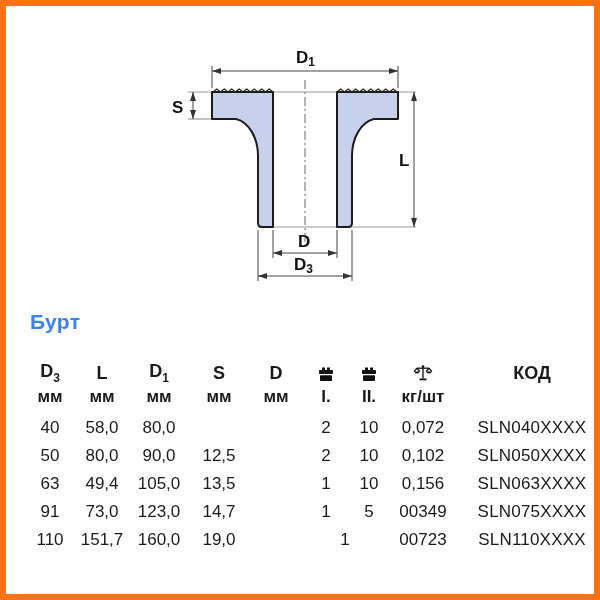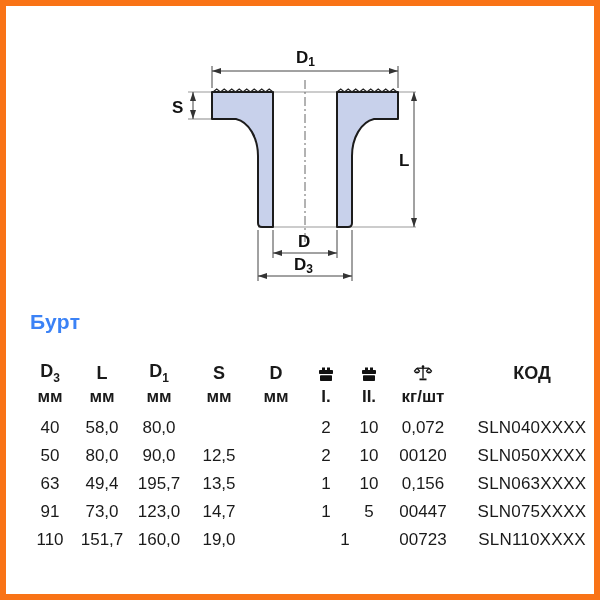--- a/index.html
+++ b/index.html
@@ -174,43 +174,43 @@
           <td class="code">SLN040XXXX</td>
         </tr>
         <tr>
           <td>50</td>
           <td>80,0</td>
           <td>90,0</td>
           <td>12,5</td>
           <td></td>
           <td>2</td>
           <td>10</td>
-          <td>00120</td>
+          <td>0,102</td>
           <td class="code">SLN050XXXX</td>
         </tr>
         <tr>
           <td>63</td>
           <td>49,4</td>
-          <td>195,7</td>
+          <td>105,0</td>
           <td>13,5</td>
           <td></td>
           <td>1</td>
           <td>10</td>
           <td>0,156</td>
           <td class="code">SLN063XXXX</td>
         </tr>
         <tr>
           <td>91</td>
           <td>73,0</td>
           <td>123,0</td>
           <td>14,7</td>
           <td></td>
           <td>1</td>
           <td>5</td>
-          <td>00447</td>
+          <td>00349</td>
           <td class="code">SLN075XXXX</td>
         </tr>
         <tr>
           <td>110</td>
           <td>151,7</td>
           <td>160,0</td>
           <td>19,0</td>
           <td></td>
           <td colspan="2">1</td>
           <td>00723</td>

